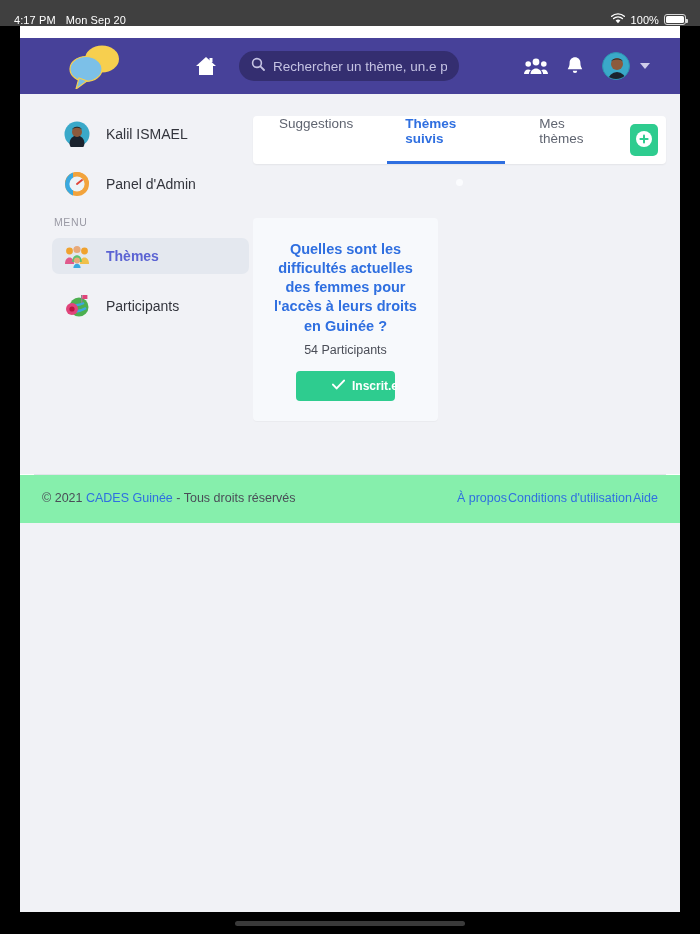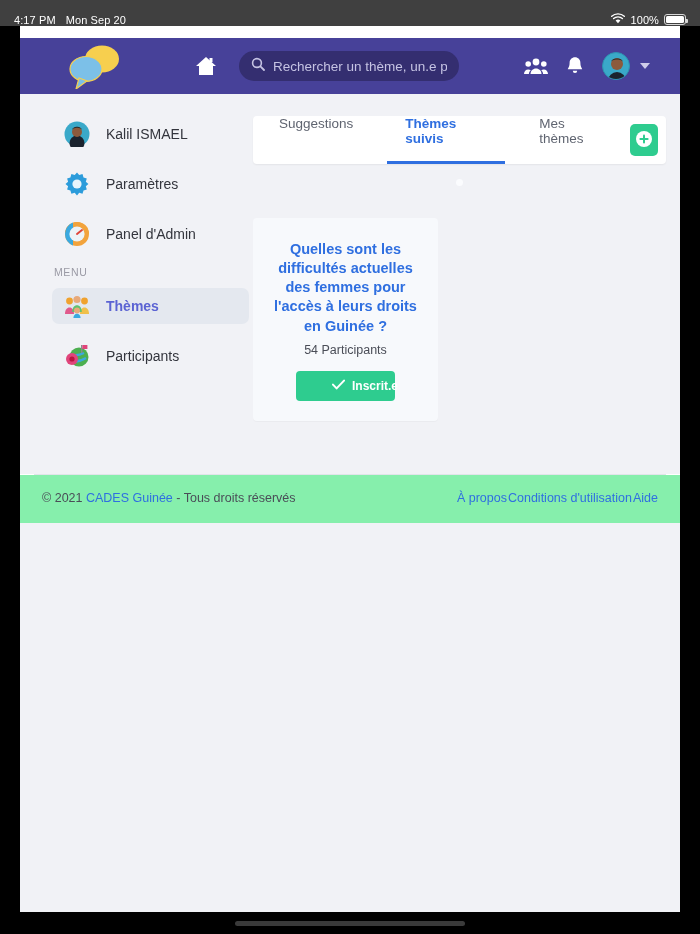--- a/index.html
+++ b/index.html
@@ -257,29 +257,20 @@
           <svg width="26" height="26" viewBox="0 0 26 26">
             <circle cx="13" cy="13" r="12.5" fill="#3aa9c9"></circle>
             <circle cx="13" cy="22" r="7.5" fill="#1b232e"></circle>
             <circle cx="13" cy="11" r="5" fill="#8c5a3c"></circle>
             <path d="M8 9.5 c0-3.6 10-3.6 10 0 c0-5-10-5-10 0 Z" fill="#2b2b2b"></path>
           </svg>
         </span>
         <span class="label">Kalil ISMAEL</span>
       </div>
 
-      <div class="side-item">
-        <span class="side-icon">
-          <svg width="26" height="26" viewBox="0 0 26 26">
-            <path d="M13 1.5 l2.2 2.6 3.3-1 1 3.3 3.3 1 -1 3.3 2.6 2.3 -2.6 2.2 1 3.3 -3.3 1 -1 3.3 -3.3-1 -2.2 2.6 -2.3-2.6 -3.3 1 -1-3.3 -3.3-1 1-3.3 -2.6-2.2 2.6-2.3 -1-3.3 3.3-1 1-3.3 3.3 1 Z" fill="#2c9cdb"></path>
-            <circle cx="13" cy="13" r="4.6" fill="#e8f4fc"></circle>
-          </svg>
-        </span>
-        <span class="label">Paramètres</span>
-      </div>
 
       <div class="side-item">
         <span class="side-icon">
           <svg width="26" height="26" viewBox="0 0 26 26">
             <circle cx="13" cy="13" r="12" fill="#f2a33c"></circle>
             <path d="M13 1 a12 12 0 0 1 12 12 h-24 a12 12 0 0 1 12 -12" fill="#f2a33c"></path>
             <path d="M1 13 a12 12 0 0 1 8-11.4 v22.8 A12 12 0 0 1 1 13" fill="#3aa9e0"></path>
             <circle cx="13" cy="13" r="7.6" fill="#edf3f7"></circle>
             <line x1="13" y1="13" x2="18" y2="9" stroke="#e0453a" stroke-width="2" stroke-linecap="round"></line>
           </svg>

